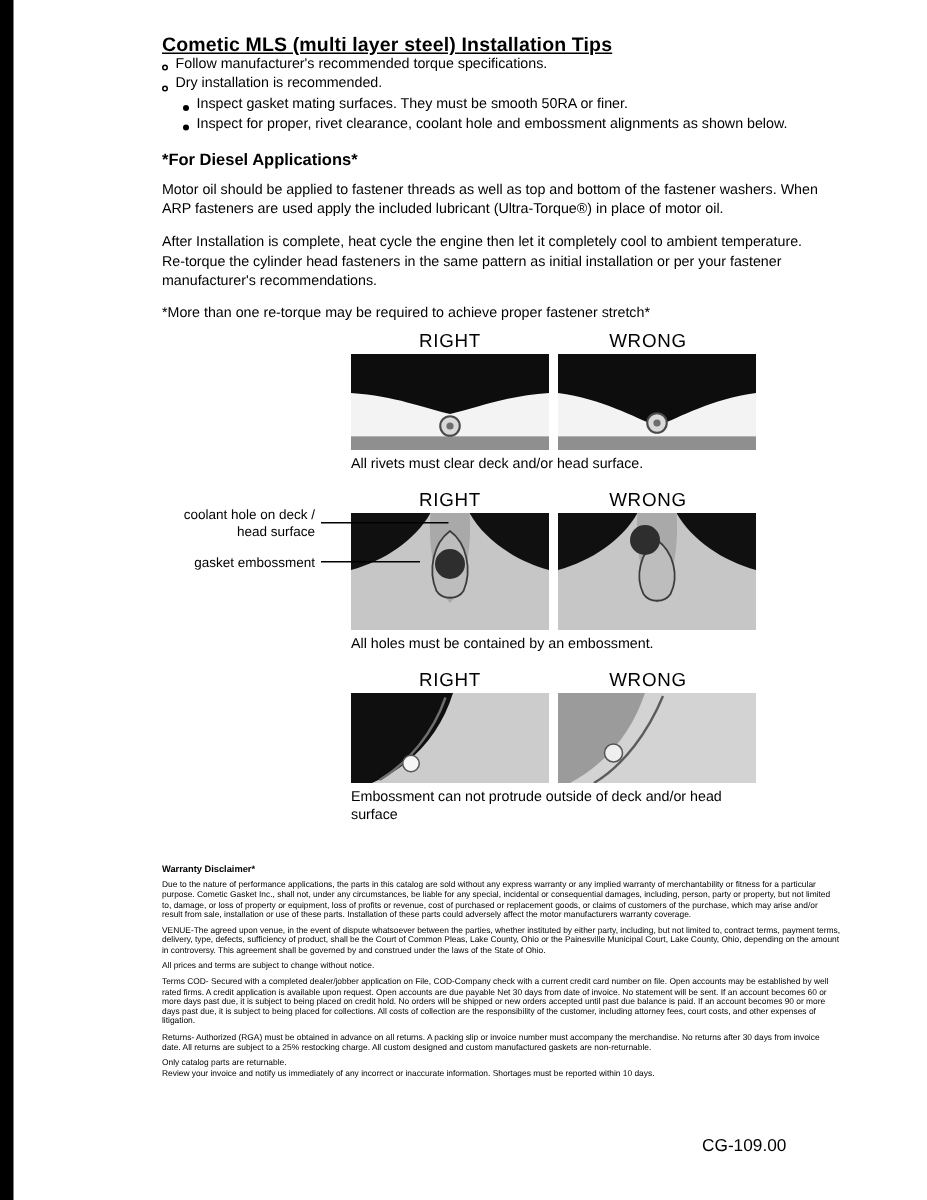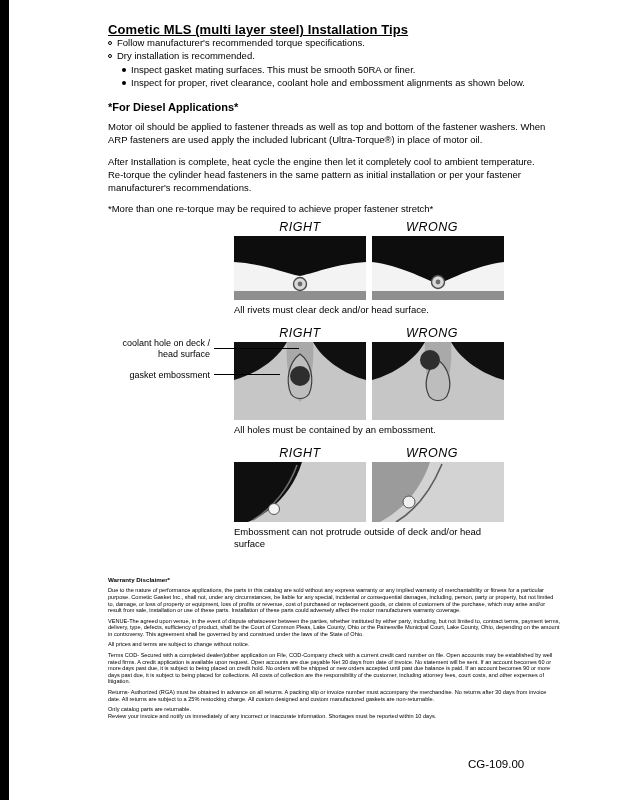--- a/index.html
+++ b/index.html
@@ -7,31 +7,31 @@
   body {
     background:#ffffff;
     color:#000000;
     font-family:"Liberation Sans", sans-serif;
     position:relative;
     overflow:hidden;
   }
   .left-bar { position:absolute; left:0; top:0; width:9px; height:800px; background:#000; }
   .content { position:absolute; left:108px; top:22px; width:458px; }
   .title { font-size:13px; font-weight:bold; text-decoration:underline; margin-bottom:0; letter-spacing:0.1px; }
-  .bullet { display:flex; align-items:flex-start; font-size:9.5px; line-height:1.3; margin-bottom:1px; }
+  .bullet { display:flex; align-items:center; font-size:9.5px; line-height:1.3; margin-bottom:1px; }
   .marker-circle { width:4px; height:4px; border:1px solid #000; border-radius:50%; margin:4px 5px 0 0; flex:none; background:#fff; }
   .marker-dot { width:4px; height:4px; background:#000; border-radius:50%; margin:4px 5px 0 0; flex:none; }
   .sub-bullets { margin-left:14px; }
   .diesel-heading { font-size:11px; font-weight:bold; margin:12px 0 8px 0; }
   .para { font-size:9.5px; line-height:1.35; margin-bottom:9px; width:442px; }
   .note { font-size:9.5px; line-height:1.35; margin-bottom:4px; width:442px; }
 
   .diagram-section { margin-left:126px; width:270px; margin-top:4px; }
   .diagram-row { position:relative; margin-bottom:10px; }
-  .dlabels { display:flex;font-style:italic; }
+  .dlabels { display:flex; }
   .dlabel { width:132px; text-align:center; font-size:12.5px; letter-spacing:0.5px; }
   .dimages { display:flex; gap:6px; margin-top:2px; }
   .dimages svg { display:block; }
   .caption { font-size:9.5px; margin-top:4px; line-height:1.25; }
 
   .callout { position:absolute; width:92px; text-align:right; font-size:9px; line-height:1.2; z-index:3; }
   .callout-1 { left:-116px; top:12px; }
   .callout-2 { left:-116px; top:44px; }
   .callout-line { position:absolute; height:1px; background:#000; z-index:4; }
   .line-1 { left:-20px; top:22px; width:85px; }
@@ -57,21 +57,21 @@
       <span class="marker-circle"></span>
       <span>Follow manufacturer's recommended torque specifications.</span>
     </div>
     <div class="bullet">
       <span class="marker-circle"></span>
       <span>Dry installation is recommended.</span>
     </div>
     <div class="sub-bullets">
       <div class="bullet">
         <span class="marker-dot"></span>
-        <span>Inspect gasket mating surfaces.  This must be smooth 50RA or finer.</span>
+        <span>Inspect gasket mating surfaces.  They must be smooth 50RA or finer.</span>
       </div>
       <div class="bullet">
         <span class="marker-dot"></span>
         <span>Inspect for proper, rivet clearance, coolant hole and embossment alignments as shown below.</span>
       </div>
     </div>
   </div>
 
   <h2 class="diesel-heading">*For Diesel Applications*</h2>
   <p class="para">Motor oil should be applied to fastener threads as well as top and bottom of the fastener washers. When ARP fasteners are used apply the included lubricant (Ultra-Torque®) in place of motor oil.</p>

